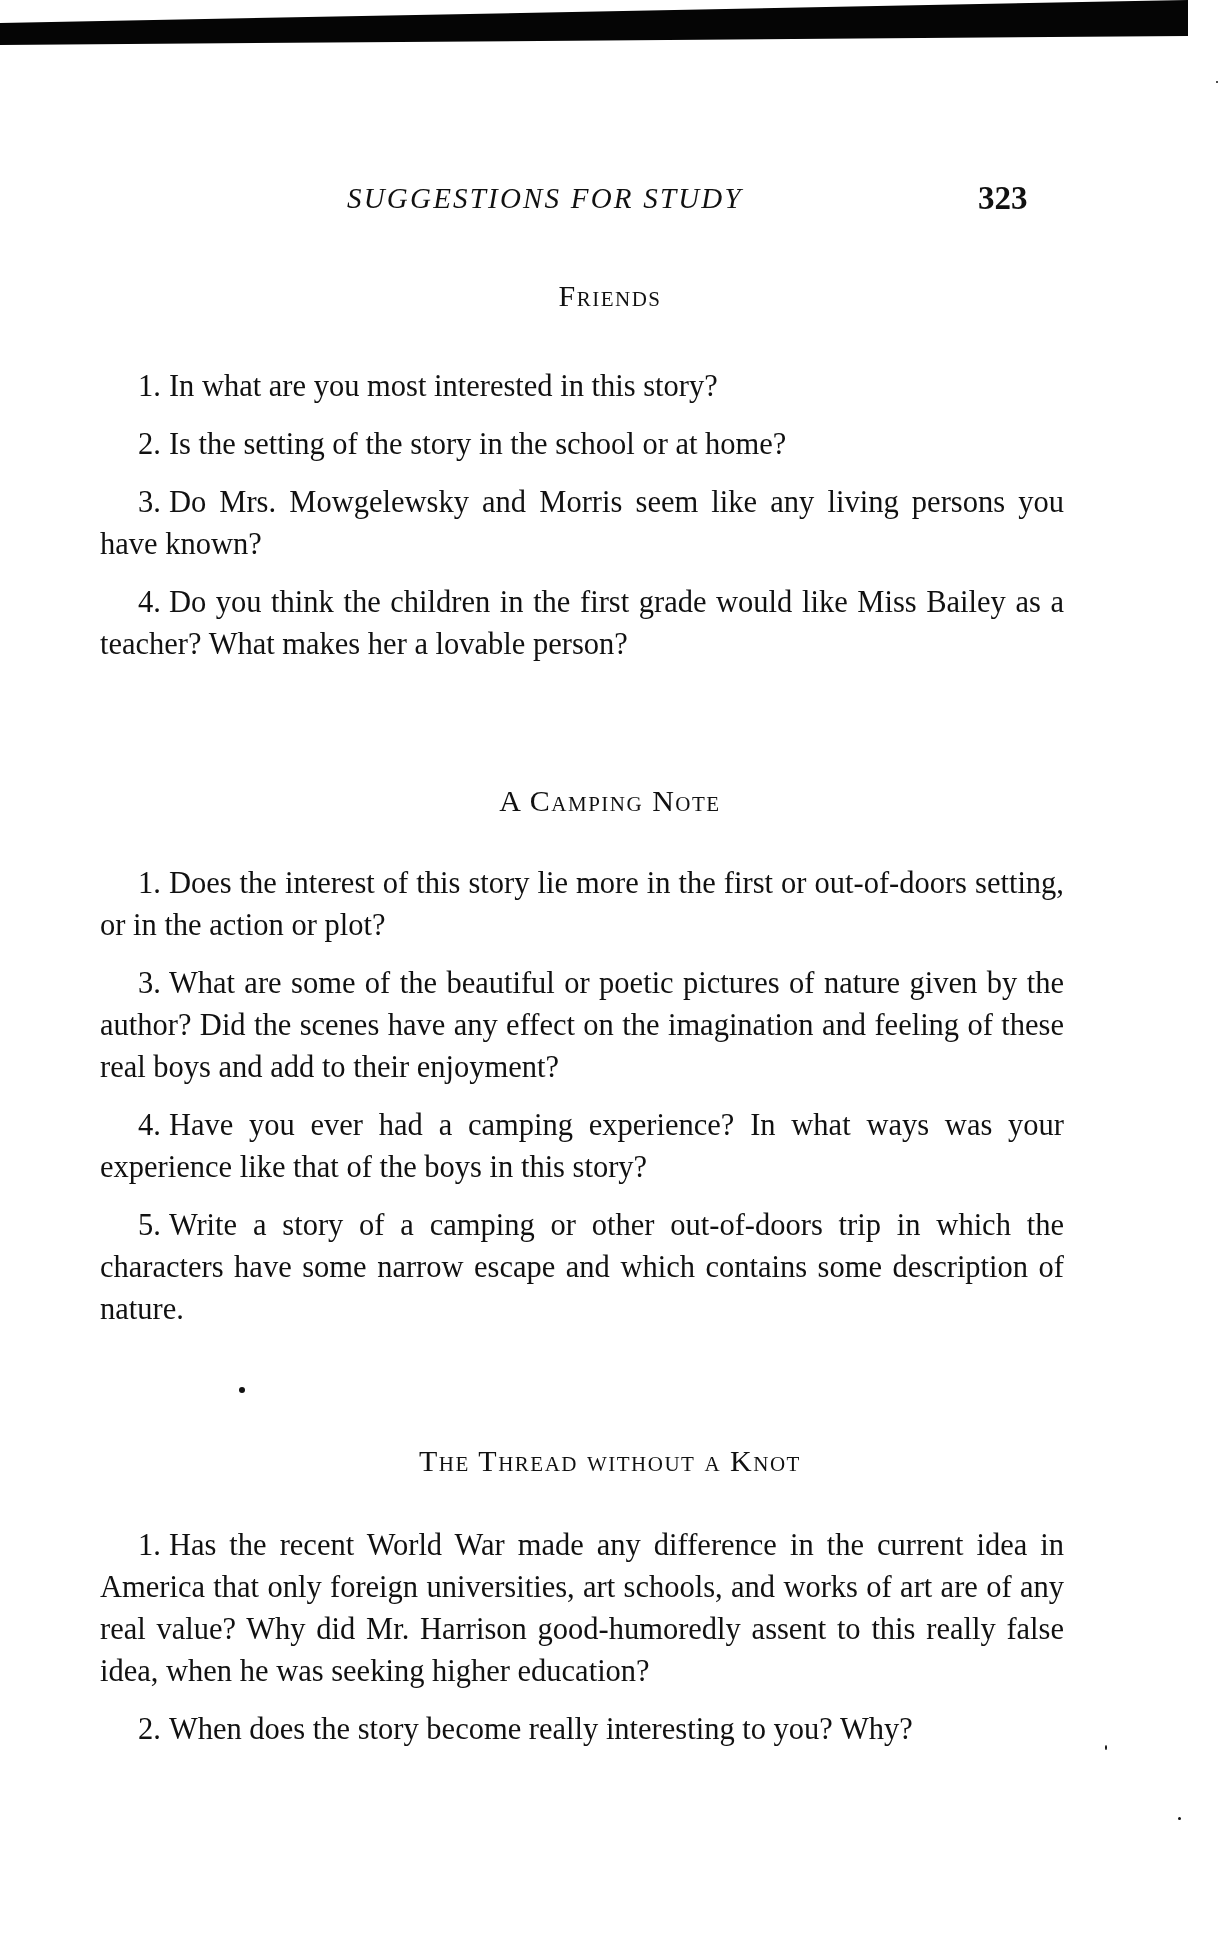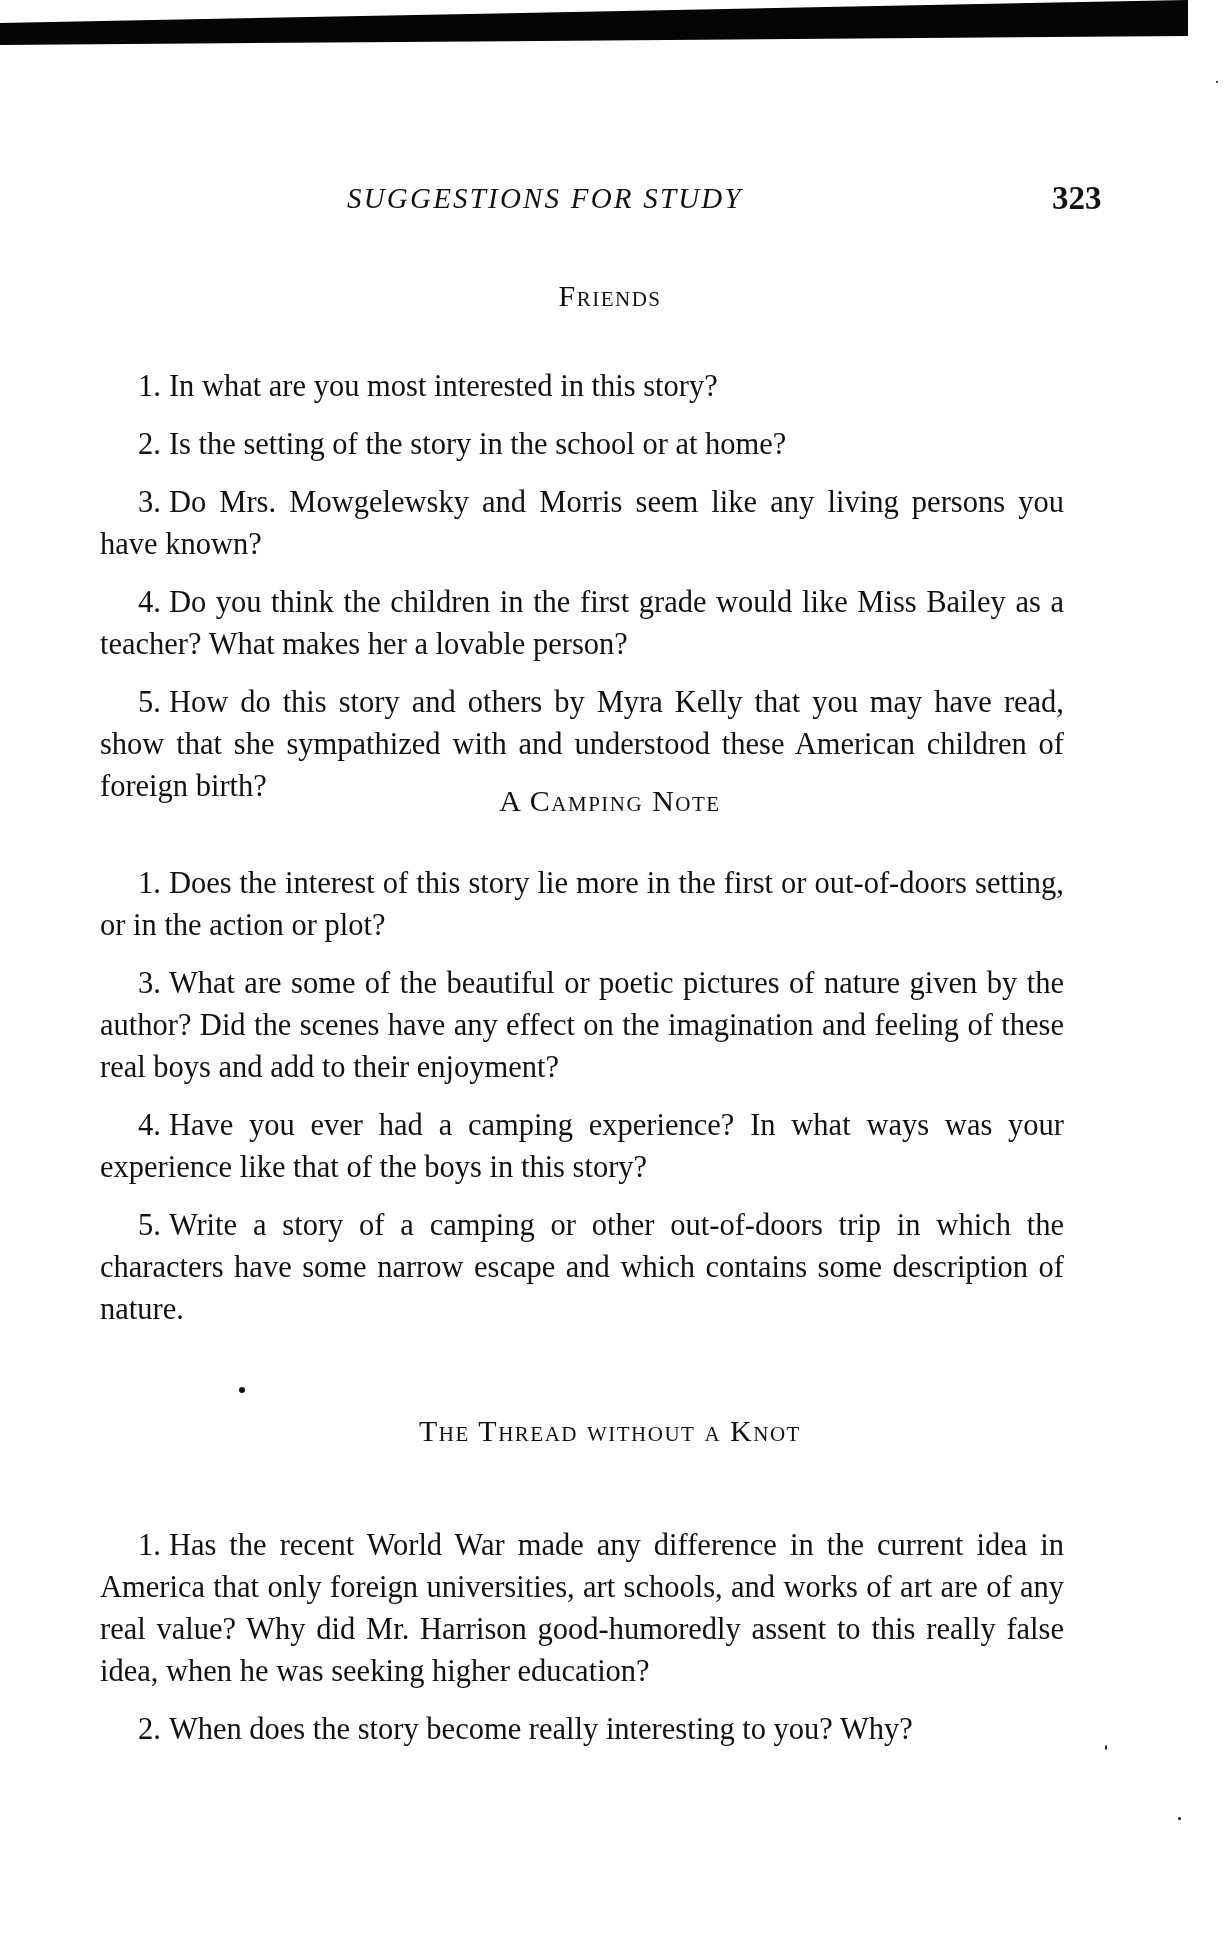--- a/index.html
+++ b/index.html
@@ -35,21 +35,21 @@
       position: absolute;
       left: 347px;
       top: 0;
       font-style: italic;
       font-size: 29px;
       letter-spacing: 2.2px;
       line-height: 40px;
     }
     .page-number {
       position: absolute;
-      left: 1052px;
+      left: 978px;
       top: 0;
       font-size: 33px;
       font-weight: bold;
       line-height: 40px;
     }
     .section-heading {
       position: absolute;
       left: 0;
       width: 1180px;
       text-align: center;
@@ -90,32 +90,31 @@
   <span class="running-title">SUGGESTIONS FOR STUDY</span>
   <span class="page-number">323</span>
 </div>
 
 <div class="section-heading" style="top:278px;">Friends</div>
 <div class="question-block" style="top:349px;">
   <p class="question"><span class="num">1.</span><span>In what are you most interested in this story?</span></p>
   <p class="question"><span class="num">2.</span><span>Is the setting of the story in the school or at home?</span></p>
   <p class="question"><span class="num">3.</span><span>Do Mrs. Mowgelewsky and Morris seem like any living persons you have known?</span></p>
   <p class="question"><span class="num">4.</span><span>Do you think the children in the first grade would like Miss Bailey as a teacher?  What makes her a lovable person?</span></p>
-  <p class="question"><span class="num">5.</span><span>How do this story and others by Myra Kelly that you may have read, show that she sympathized with and understood these American children of foreign birth?</span></p>
 </div>
 
 <div class="section-heading" style="top:783px;">A Camping Note</div>
 <div class="question-block" style="top:846px;">
   <p class="question"><span class="num">1.</span><span>Does the interest of this story lie more in the first or out-of-doors setting, or in the action or plot?</span></p>
   <p class="question"><span class="num">3.</span><span>What are some of the beautiful or poetic pictures of nature given by the author?  Did the scenes have any effect on the imagination and feeling of these real boys and add to their enjoyment?</span></p>
   <p class="question"><span class="num">4.</span><span>Have you ever had a camping experience?  In what ways was your experience like that of the boys in this story?</span></p>
   <p class="question"><span class="num">5.</span><span>Write a story of a camping or other out-of-doors trip in which the characters have some narrow escape and which contains some description of nature.</span></p>
 </div>
 
-<div class="section-heading" style="top:1413px;">The Thread without a Knot</div>
+<div class="section-heading" style="top:1443px;">The Thread without a Knot</div>
 <div class="question-block" style="top:1508px;">
   <p class="question"><span class="num">1.</span><span>Has the recent World War made any difference in the current idea in America that only foreign universities, art schools, and works of art are of any real value?  Why did Mr. Harrison good-humoredly assent to this really false idea, when he was seeking higher education?</span></p>
   <p class="question"><span class="num">2.</span><span>When does the story become really interesting to you?  Why?</span></p>
 </div>
 
 <div class="speck" style="left:239px; top:1387px; width:6px; height:6px;"></div>
 <div class="speck" style="left:1105px; top:1745px; width:2px; height:5px;"></div>
 <div class="speck" style="left:1178px; top:1817px; width:3px; height:3px;"></div>
 <div class="speck" style="left:1216px; top:81px; width:2px; height:2px;"></div>
 

